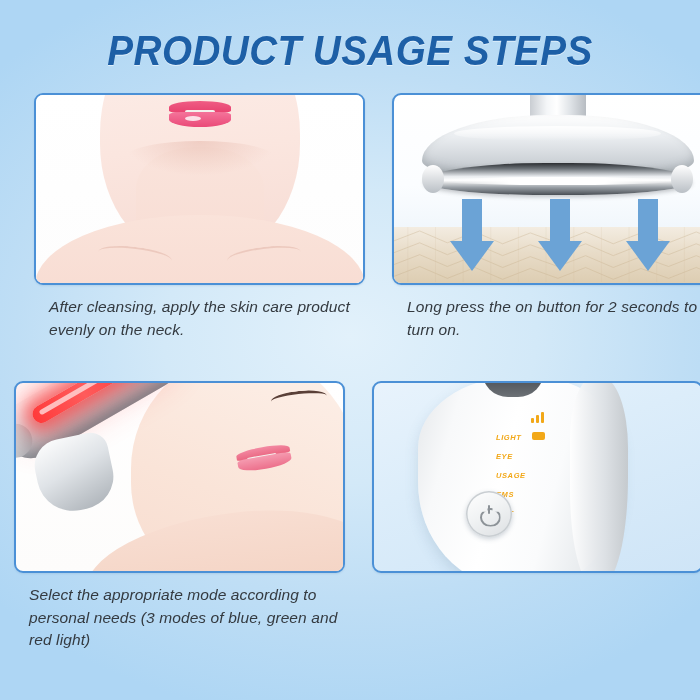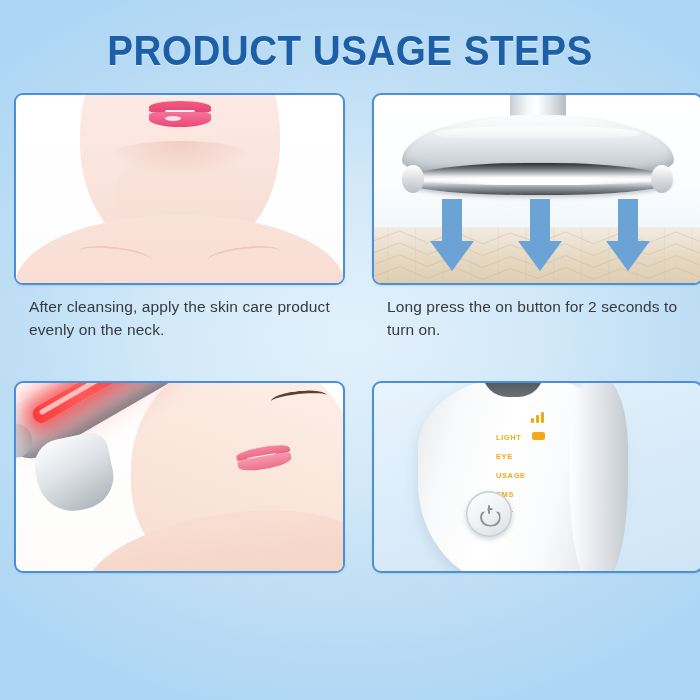--- a/index.html
+++ b/index.html
@@ -4,39 +4,39 @@
 <style>
   html,body{margin:0;padding:0;}
   body{
     width:700px;height:700px;overflow:hidden;
     font-family:"Liberation Sans","DejaVu Sans",sans-serif;
     background:
       radial-gradient(ellipse 70% 55% at 50% 48%, #e2f1fb 0%, #d3e9f8 38%, #bfdef5 68%, #aed6f4 100%),
       linear-gradient(135deg,#aed6f4 0%,#c6e2f8 45%,#a9d3f3 100%);
     position:relative;
   }
-  .page{position:absolute;inset:0;}
+  .page{position:absolute;inset:0;font-style:italic;}
 
   
   .title{
     position:absolute;top:27px;left:0;width:700px;text-align:center;
     font-size:42px;line-height:48px;font-weight:700;
     color:#1d5fa6;letter-spacing:0.5px;
     font-family:"Liberation Sans Narrow","Liberation Sans",sans-serif;
     transform:scaleX(.92);transform-origin:50% 50%;
     text-shadow:0 1px 0 rgba(255,255,255,.55);
     white-space:nowrap;
   }
 
   
   .grid{position:absolute;top:93px;left:14px;width:674px;height:595px;}
   .step{position:absolute;width:331px;}
   .step.c0{left:0;}
   .step.c1{left:330px;padding-left:28px;}
-  .step.r0{top:0;}
+  .step.r0{top:0;margin-left:20px;}
   .step.r1{top:288px;}
 
   .frame{
     position:relative;width:331px;height:192px;
     border:2px solid #4b90d6;border-radius:9px;
     background:#ffffff;overflow:hidden;
     box-sizing:border-box;
     box-shadow:0 1px 2px rgba(40,90,140,.12);
   }
   .caption{
@@ -328,20 +328,21 @@
         </div>
         <div class="p3-neck"></div>
         <div class="p3-shoulder"></div>
         <div class="dev3">
           <div class="dev3-body"></div>
           <div class="dev3-tip"></div>
           <div class="dev3-led"></div>
           <div class="dev3-handle"></div>
         </div>
       </div>
+      <div class="caption">Select the appropriate mode according to personal needs (3 modes of blue, green and red light)</div>
     </div>
 
     <div class="step c1 r1">
       <div class="frame p4">
         <div class="p4-body"></div>
         <div class="p4-edge"></div>
         <div class="p4-neck"></div>
 
         <div class="modes">
           <div class="mode-row">

